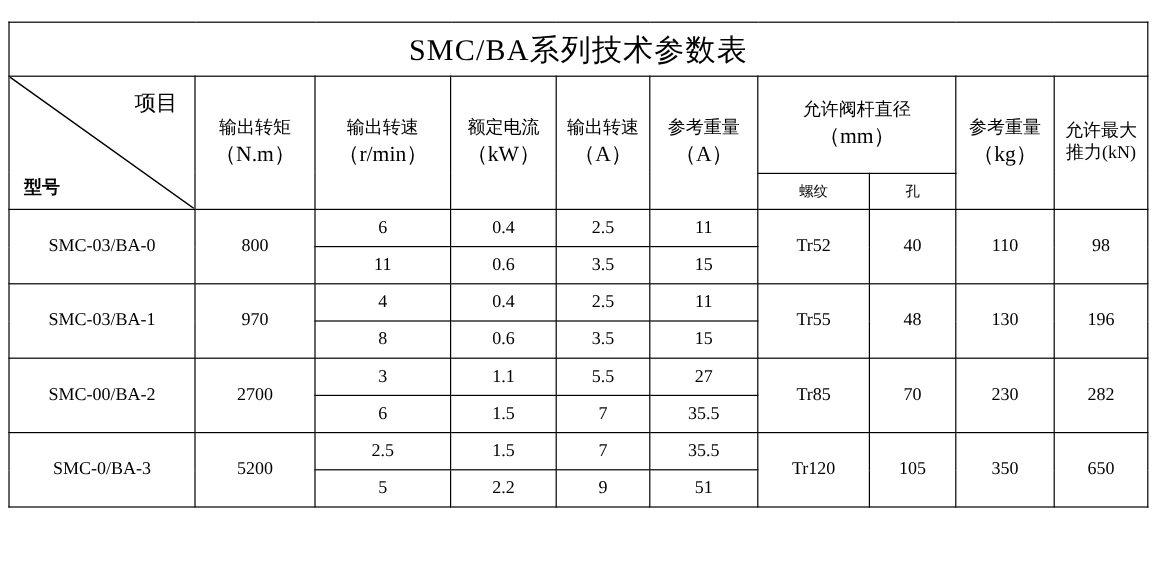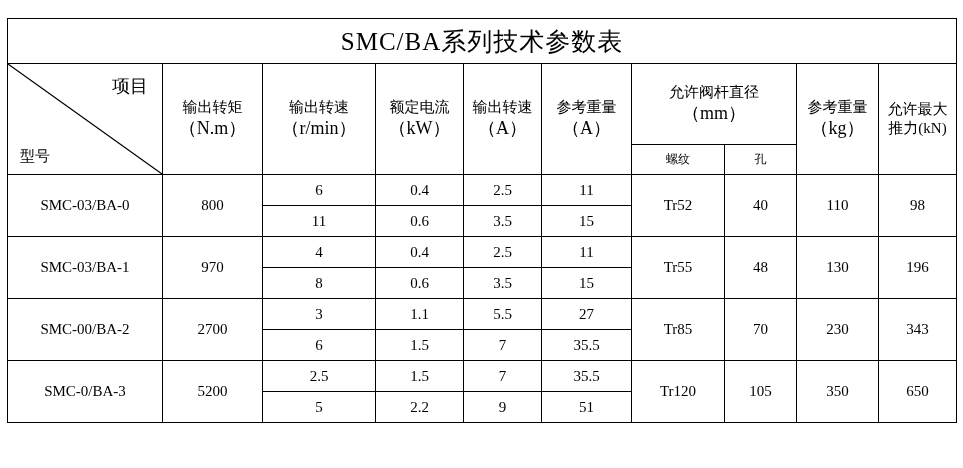--- a/index.html
+++ b/index.html
@@ -69,20 +69,21 @@
     top: 10px;
     right: 14px;
     font-size: 18px;
     margin-left: 32px;
   }
   .corner .lbl-model {
     position: absolute;
     bottom: 8px;
     left: 12px;
     font-size: 15px;
+    font-weight: bold;
   }
 
   .sub-hdr {
     font-size: 12px;
     height: 28px;
   }
 
   .data {
     font-size: 15px;
     height: 30px;
@@ -212,21 +213,21 @@
       <tr>
         <td class="model-cell" rowspan="2">SMC-00/BA-2</td>
         <td class="data" rowspan="2">2700</td>
         <td class="data">3</td>
         <td class="data">1.1</td>
         <td class="data">5.5</td>
         <td class="data">27</td>
         <td class="data" rowspan="2">Tr85</td>
         <td class="data" rowspan="2">70</td>
         <td class="data" rowspan="2">230</td>
-        <td class="data" rowspan="2">343</td>
+        <td class="data" rowspan="2">282</td>
       </tr>
       <tr>
         <td class="data">6</td>
         <td class="data">1.5</td>
         <td class="data">7</td>
         <td class="data">35.5</td>
       </tr>
 
       <tr>
         <td class="model-cell" rowspan="2">SMC-0/BA-3</td>

